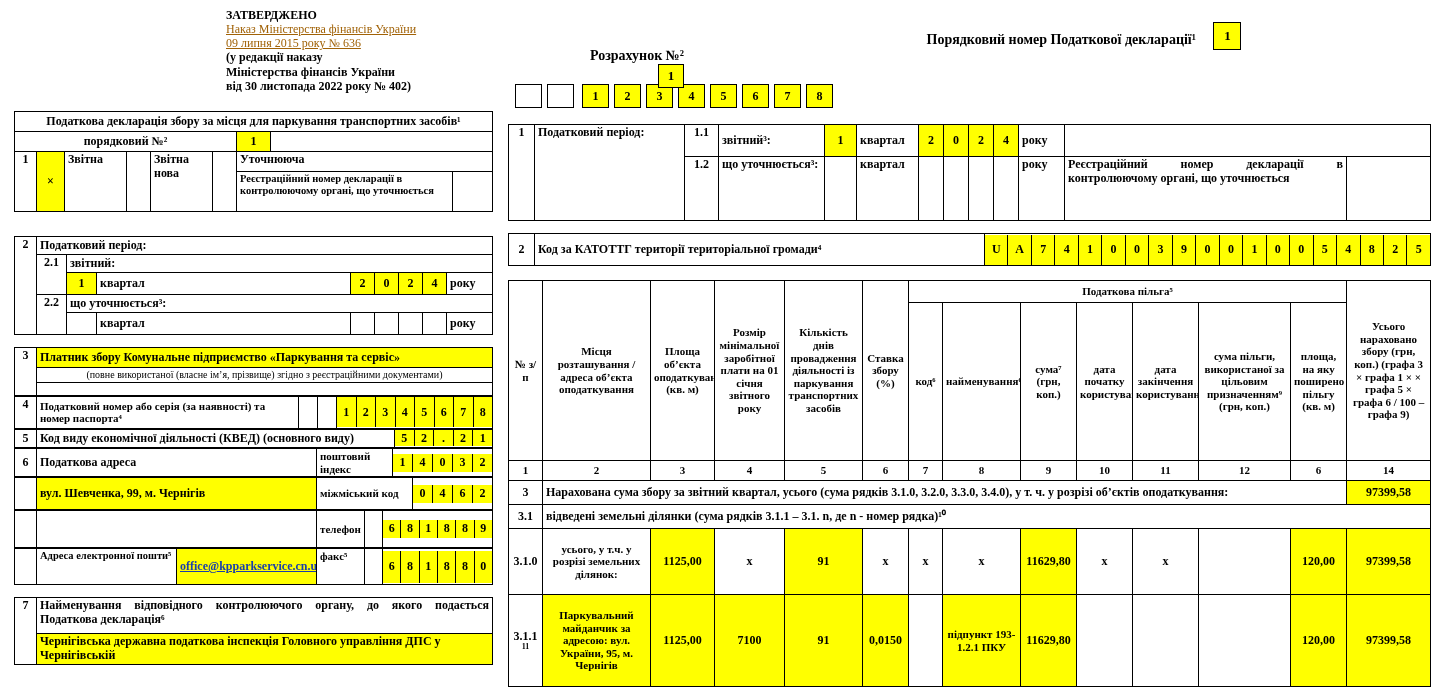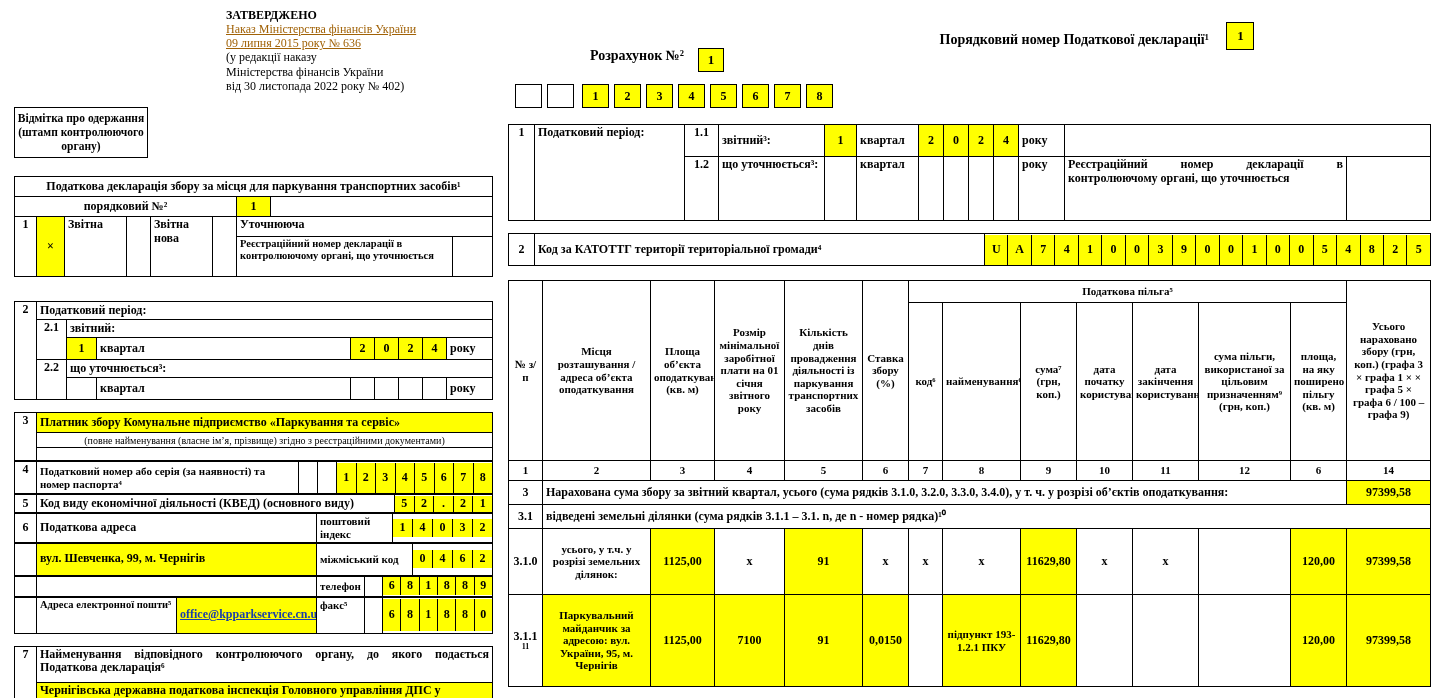--- a/index.html
+++ b/index.html
@@ -25,28 +25,28 @@
   .f10 { font-size: 10.5px; }
 
   td.boxes { padding: 0; }
   .boxrow { display: flex; width: 100%; }
   .dbox { flex: 1 1 0; border-left: 1px solid #000; display: flex; align-items: center; justify-content: center; font-size: 12px; }
   .dbox:first-child { border-left: none; }
   .bh16 { height: 16px; } .bh18 { height: 18px; } .bh30 { height: 30px; } .bh32 { height: 32px; }
 
   .approval { margin-left: 212px; width: 260px; font-size: 12px; line-height: 1.18; }
   .approval .link { color: #a16207; text-decoration: underline; font-weight: normal; display: block; }
-  .approval .note { font-weight: normal; display: block; }
+  .approval .note { font-weight: bold; display: block; }
   .stampbox { margin-top: 14px; width: 134px; border: 1px solid #000; padding: 4px 2px; text-align: center; font-size: 11.5px; line-height: 1.2; } .mt12 { margin-top: 12px; } .mt14 { margin-top: 14px; } .mt16 { margin-top: 16px; } .mt18 { margin-top: 18px; } .mt24 { margin-top: 24px; }
 
   .titleblock { position: relative; height: 72px; }
-  .calc-left { position: absolute; left: 82px; top: 40px; font-size: 14px; display: flex; align-items: flex-start; }
+  .calc-left { position: absolute; left: 82px; top: 40px; font-size: 14px; display: flex; align-items: flex-end; flex-direction: column; }
   .ybox { display: inline-flex; width: 26px; height: 24px; background: #ffff00; border: 1px solid #000; align-items: center; justify-content: center; font-size: 13px; margin-left: 14px; }
   .ybox.big { width: 28px; height: 28px; transform: translateY(-4px); }
-  .title-center { position: absolute; left: 269px; top: 18px; width: 640px; text-align: center; font-size: 14px; line-height: 1.5; }
+  .title-center { position: absolute; left: 256px; top: 18px; width: 640px; text-align: center; font-size: 14px; line-height: 1.5; }
 
   .taxnumrow { display: flex; align-items: center; margin-top: 4px; }
   .taxnumrow .labelcell { width: 602px; height: 26px; border: 1px solid #000; font-size: 12.5px; padding: 2px 4px; }
   .gbox { width: 27px; height: 24px; border: 1px solid #000; margin-left: 5px; display: flex; align-items: center; justify-content: center; font-size: 12px; flex: 0 0 auto; }
   .gbox.first { margin-left: 7px; }
 
   .email { color: #1a3faa; text-decoration: underline; font-size: 12px; }
   .numsub { font-size: 8px; line-height: 1; }
   .hdr { font-size: 11px; text-align: center; vertical-align: middle; }
 </style>
@@ -59,25 +59,20 @@
 
     <div class="approval">
       <span>ЗАТВЕРДЖЕНО</span>
       <span class="link">Наказ Міністерства фінансів України</span>
       <span class="link">09 липня 2015 року № 636</span>
       <span class="note">(у редакції наказу</span>
       <span class="note">Міністерства фінансів України</span>
       <span class="note">від 30 листопада 2022 року № 402)</span>
     </div>
 
-    <div class="stampbox">
-      <div>Відмітка про одержання</div>
-      <div>(штамп контролюючого</div>
-      <div>органу)</div>
-    </div>
 
     <table class="mt18">
       <colgroup>
           <col style="width:22px">
           <col style="width:28px">
           <col style="width:62px">
           <col style="width:24px">
           <col style="width:62px">
           <col style="width:24px">
           <col style="width:34px">
@@ -159,21 +154,21 @@
       <colgroup>
           <col style="width:22px">
           <col style="width:456px">
         </colgroup>
       <tbody>
           <tr style="height:20px">
         <td rowspan="3" class="center top">3</td>
         <td class="yellow">Платник збору Комунальне підприємство «Паркування та сервіс»</td>
       </tr>
       <tr style="height:15px">
-        <td class="normal small center">(повне найменування (власне ім’я, прізвище) згідно з реєстраційними документами)</td>
+        <td class="normal small center">(повне використаної (власне ім’я, прізвище) згідно з реєстраційними документами)</td>
       </tr>
       <tr style="height:13px">
         <td></td>
       </tr>
     </tbody>
       </table>
 
     <table>
       <colgroup>
           <col style="width:22px">
@@ -276,21 +271,21 @@
       </table>
     <table>
       <colgroup>
           <col style="width:22px">
           <col style="width:280px">
           <col style="width:48px">
           <col style="width:18px">
           <col style="width:110px">
         </colgroup>
       <tbody>
-          <tr style="height:20px">
+          <tr style="height:37px">
         <td></td>
         <td></td>
         <td class="f11">телефон</td>
         <td></td>
         <td class="boxes">
           <div class="boxrow bh18">
             <span class="dbox yellow">6</span>
             <span class="dbox yellow">8</span>
             <span class="dbox yellow">1</span>
             <span class="dbox yellow">8</span>

